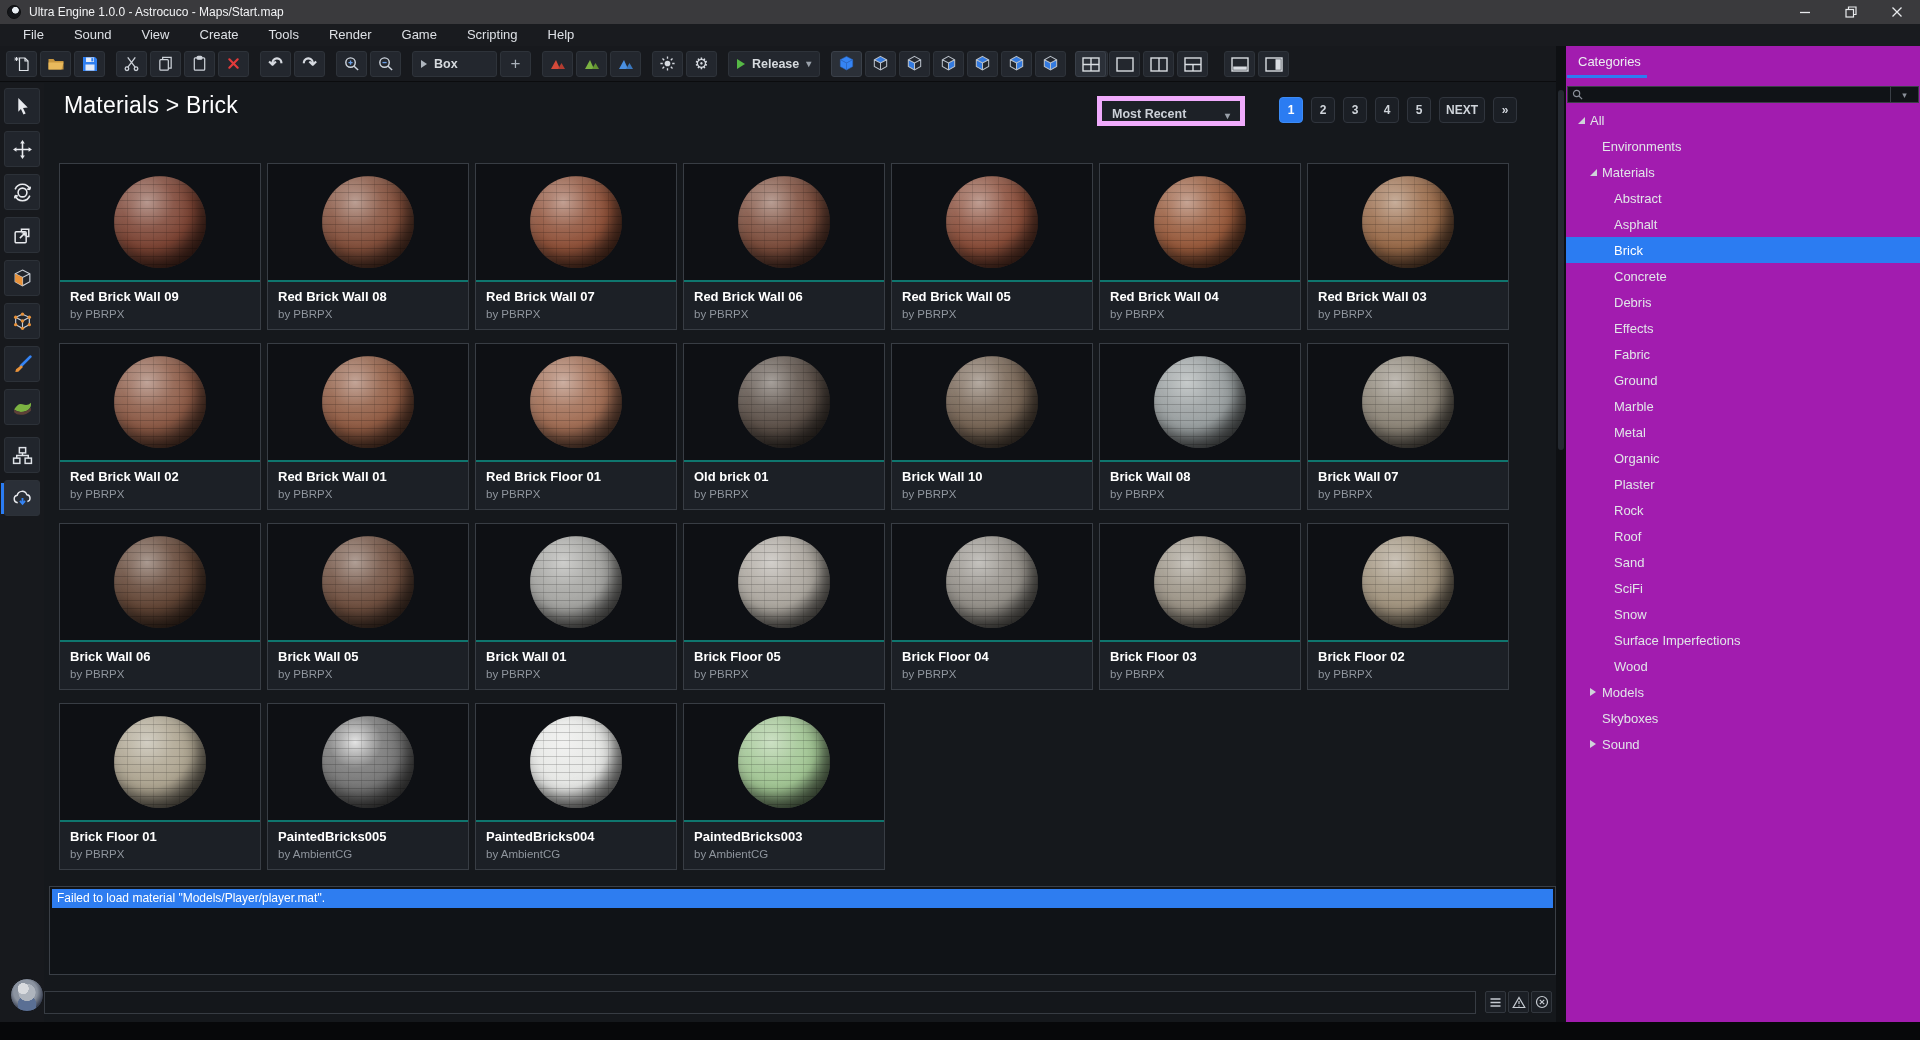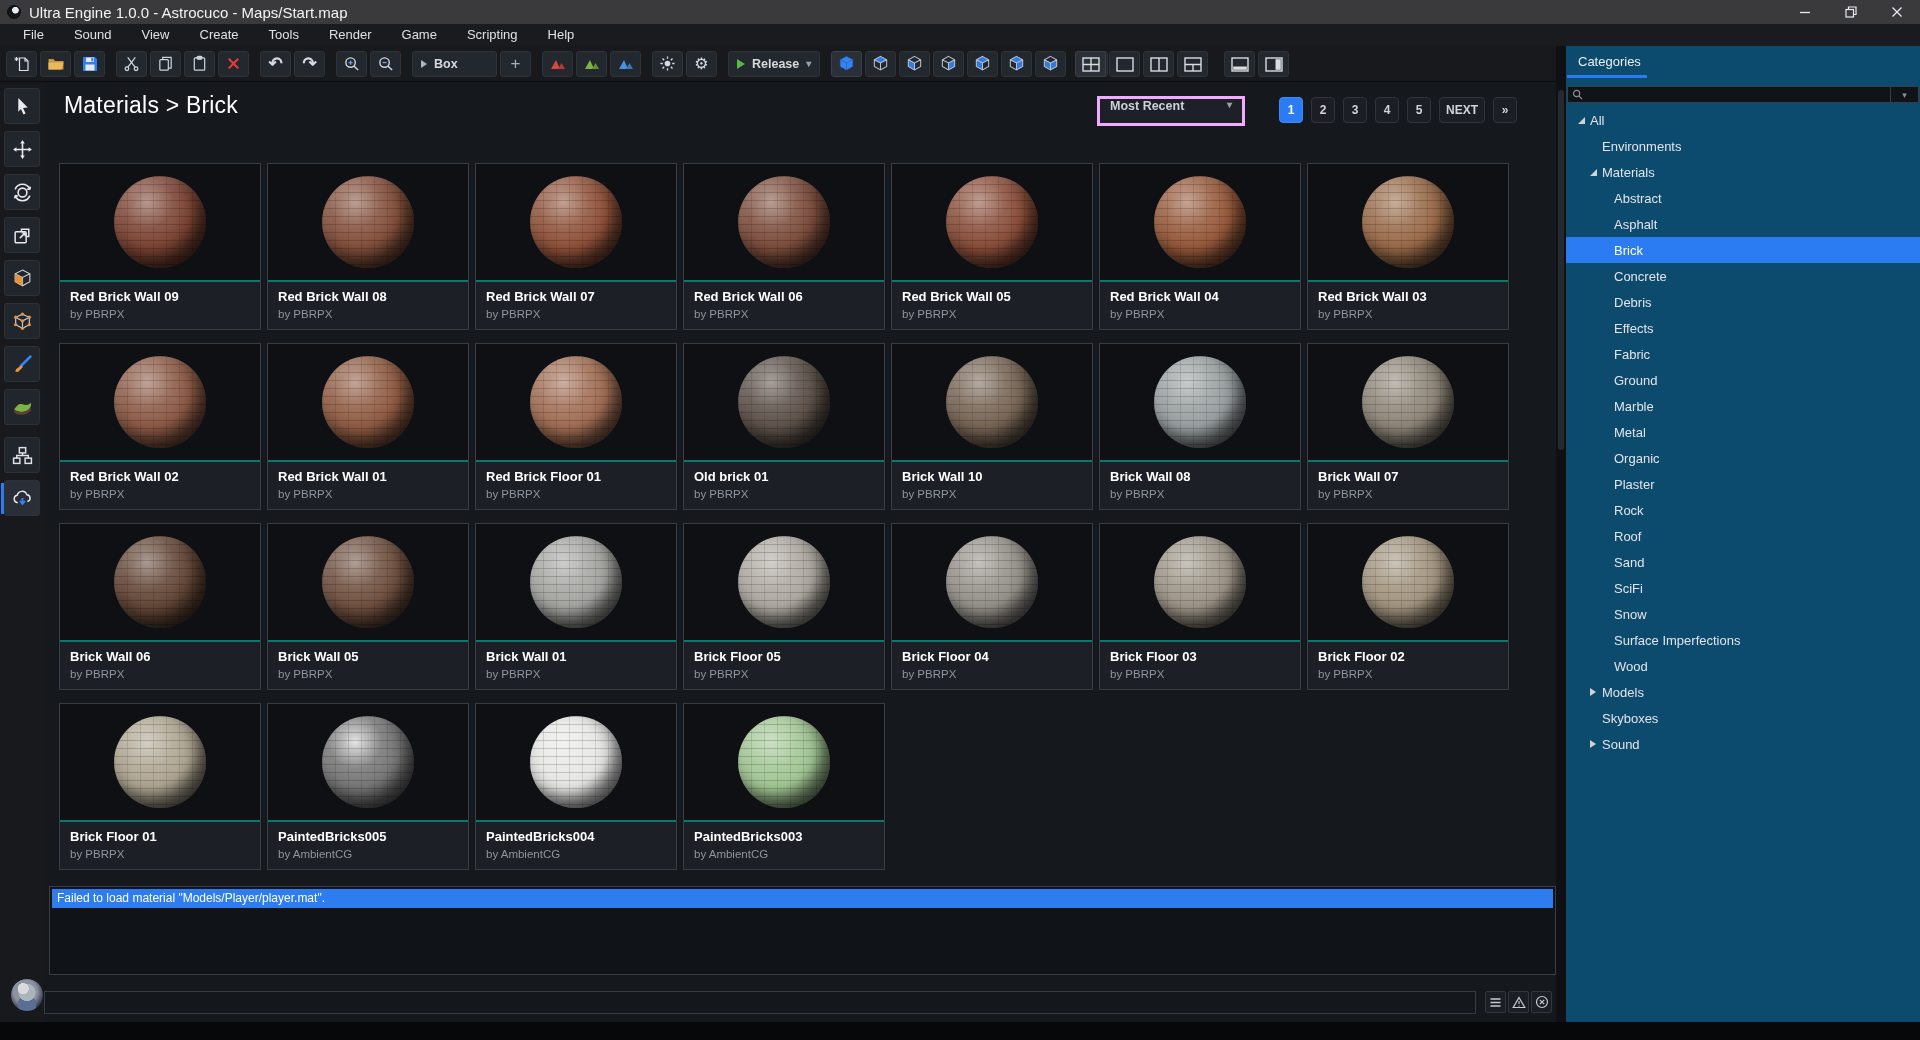--- a/index.html
+++ b/index.html
@@ -2,21 +2,21 @@
 <html><head>
 <meta charset="utf-8">
 <style>
   * { margin:0; padding:0; box-sizing:border-box; }
   html,body { width:1920px; height:1040px; overflow:hidden; background:#07080a;
     font-family:"Liberation Sans", sans-serif; }
   #app { position:relative; width:1920px; height:1040px; background:#15181c; }
 
   
   .titlebar { position:absolute; left:0; top:0; width:1920px; height:24px; background:#3a3a3d;
-    display:flex; align-items:center; color:#f2f3f5; font-size:15px; }
+    display:flex; align-items:center; color:#f2f3f5; font-size:12px; }
   .app-logo { width:14px; height:14px; border-radius:50%; margin:0 8px 0 7px;
     background:radial-gradient(circle at 62% 35%, #e8edf2 0 28%, #14161a 34%); border:1px solid #0c0d0f; }
   .winbtns { margin-left:auto; display:flex; height:100%; }
   .winbtn { width:46px; height:100%; display:flex; align-items:center; justify-content:center;
     color:#e8eaed; font-size:14px; background:transparent; border:0; }
   .winbtn svg { display:block; }
 
   
   .menubar { position:absolute; left:0; top:24px; width:1920px; height:22px; background:#191b1f;
     display:flex; align-items:center; padding-left:8px; }
@@ -45,21 +45,21 @@
   .stool { position:absolute; left:4px; width:36px; height:36px; background:#21252c; border:1px solid #2c3138;
     border-radius:3px; display:flex; align-items:center; justify-content:center; }
   .stool svg { width:21px; height:21px; display:block; }
   .stool.active { background:#2a2f37; }
   .active-bar { position:absolute; left:-4px; top:2px; width:3px; height:31px; background:#2b7cf2; }
 
   
   .main { position:absolute; left:44px; top:83px; width:1512px; height:957px; background:#15181c; }
   .breadcrumb { position:absolute; left:20px; top:9px; font-size:23px; color:#fdfdfe; letter-spacing:.2px; }
   .sort-drop { position:absolute; left:1053px; top:13px; width:148px; height:30px; background:#1d2127;
-    border:3px solid #f0abfc; display:flex; align-items:flex-start; padding:0 10px; color:#ccd1d8;
+    border:5px solid #f0abfc; display:flex; align-items:flex-end; padding:0 10px; color:#ccd1d8;
     font-size:12.5px; font-weight:bold; }
   .sort-drop .caret { margin-left:auto; color:#9aa1aa; font-size:10px; }
   .pagination { position:absolute; left:1235px; top:14px; display:flex; gap:8px; }
   .pgbtn { min-width:24px; height:26px; padding:0 6px; background:#1b1f25; border:1px solid #30353d;
     border-radius:4px; color:#d0d5db; font-size:12px; font-weight:bold; display:flex; align-items:center; justify-content:center; }
   .pgbtn.active { background:#2b7cf2; border-color:#3c8bf5; color:#fff; }
 
   .grid { position:absolute; left:15px; top:80px; display:grid;
     grid-template-columns:repeat(7,202px); grid-auto-rows:167px; gap:13px 6px; }
   .card { border:1px solid #383d44; background:#1c2026; display:flex; flex-direction:column; }
@@ -90,21 +90,21 @@
       radial-gradient(circle at 38% 30%, #d8dade 0 18%, transparent 19%),
       radial-gradient(circle at 50% 42%, #aeb4bd 0 34%, transparent 36%),
       radial-gradient(circle at 50% 80%, #5a6f94 0 30%, transparent 32%),
       radial-gradient(circle at 45% 40%, #8b93a0 0 45%, #3a4152 70%, #1d2027 100%); }
 
   
   .vdivider { position:absolute; left:1556px; top:46px; width:10px; height:994px; background:#0e1013; }
   .vthumb { position:absolute; left:2px; top:44px; width:6px; height:360px; background:#252a31; border-radius:3px; }
 
   
-  .rightpanel { position:absolute; left:1566px; top:46px; width:354px; height:994px; background:#0c4a6e; }
+  .rightpanel { position:absolute; left:1566px; top:46px; width:354px; height:994px; background:#a21caf; }
   .rp-tab { position:relative; height:33px; }
   .rp-tab .label { position:absolute; left:12px; top:8px; font-size:13px; color:#eceef1; }
   .rp-tab .underline { position:absolute; left:1px; top:29px; width:80px; height:3px; background:#2b7cf2; }
   .rp-search { position:absolute; left:1px; top:40px; width:352px; height:17px; background:#101317;
     border:1px solid #3a3f46; display:flex; align-items:center; }
   .rp-search input { flex:1; background:transparent; border:0; outline:none; color:#d6dade; font-size:11px; padding:0 4px; }
   .rp-search .mag { margin-left:4px; }
   .rp-search .ddl { width:28px; align-self:stretch; border-left:1px solid #3a3f46;
     display:flex; align-items:center; justify-content:center; color:#8a9099; font-size:9px; }
   .tree { position:absolute; left:0; top:61px; width:354px; }

